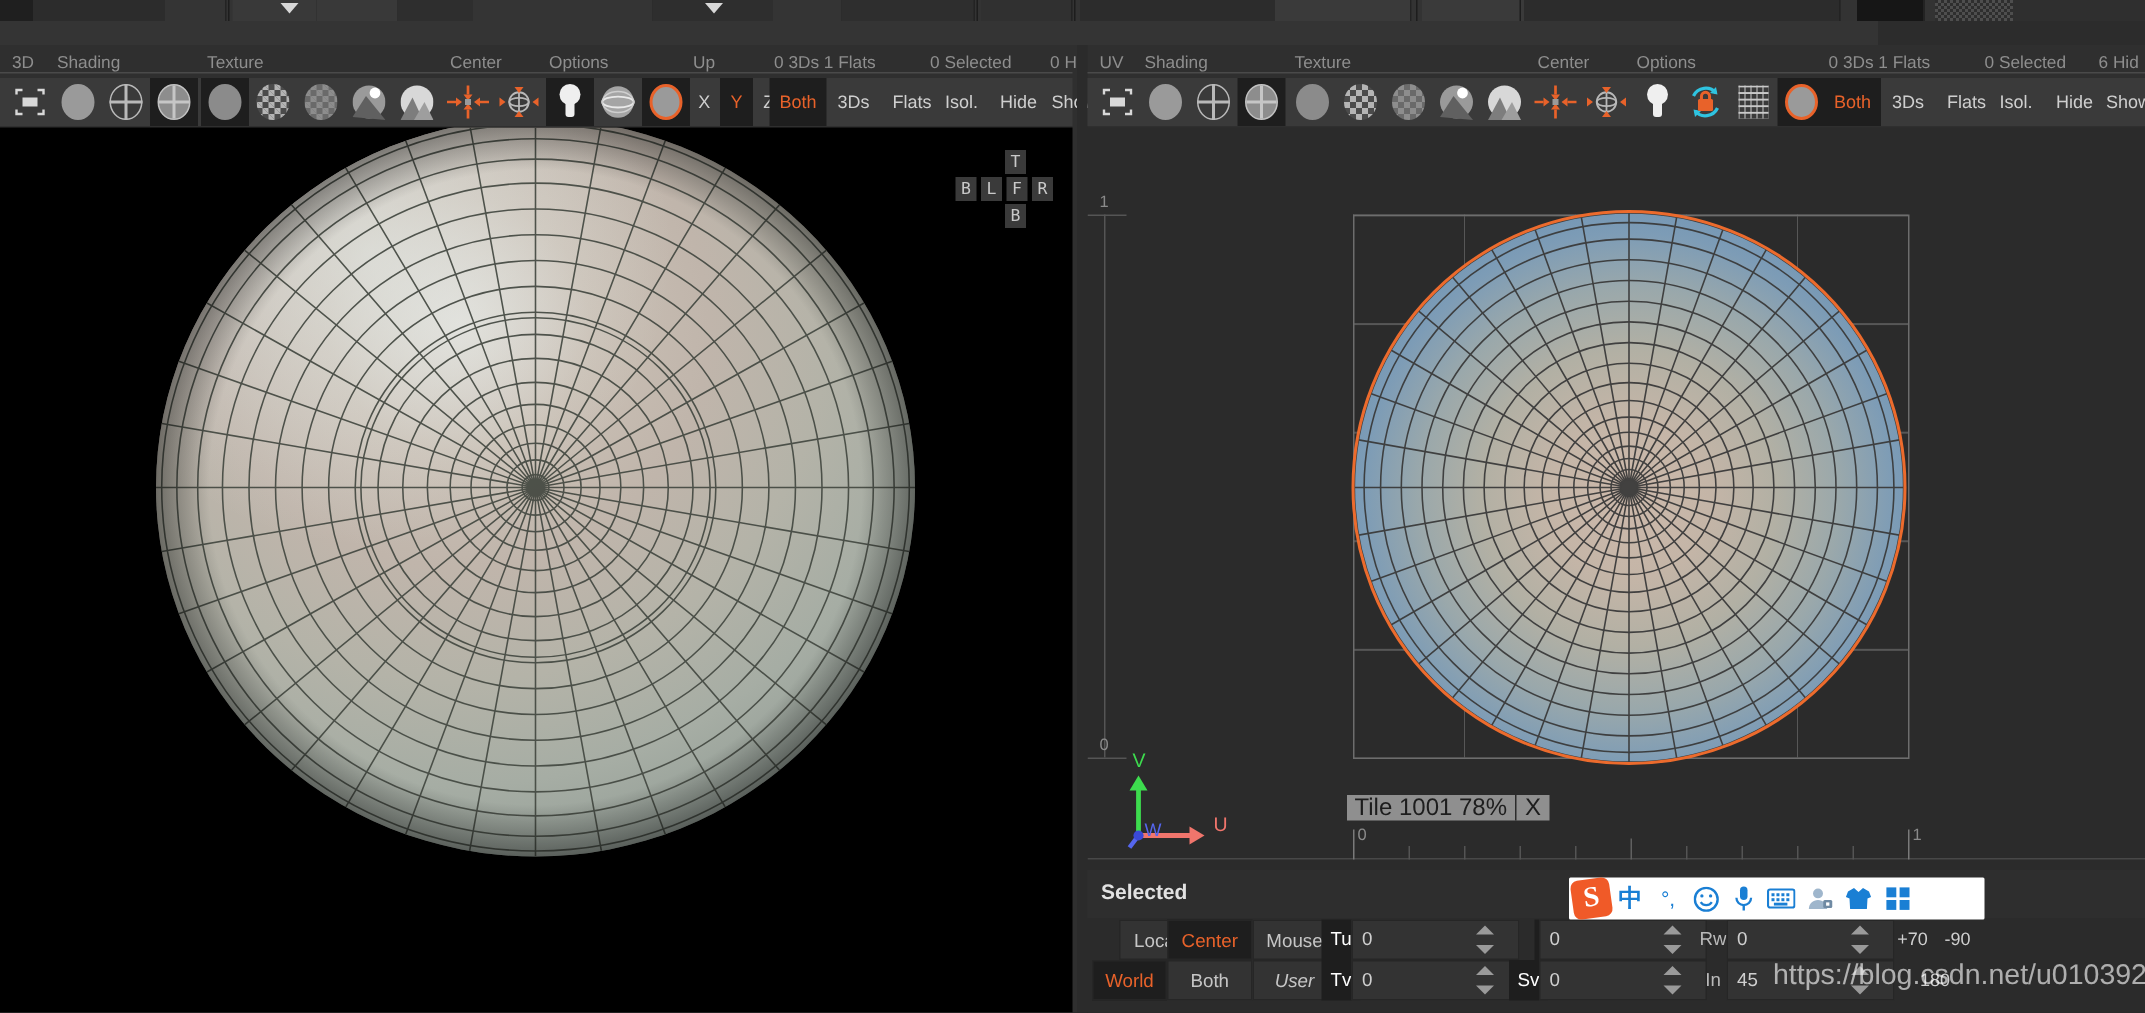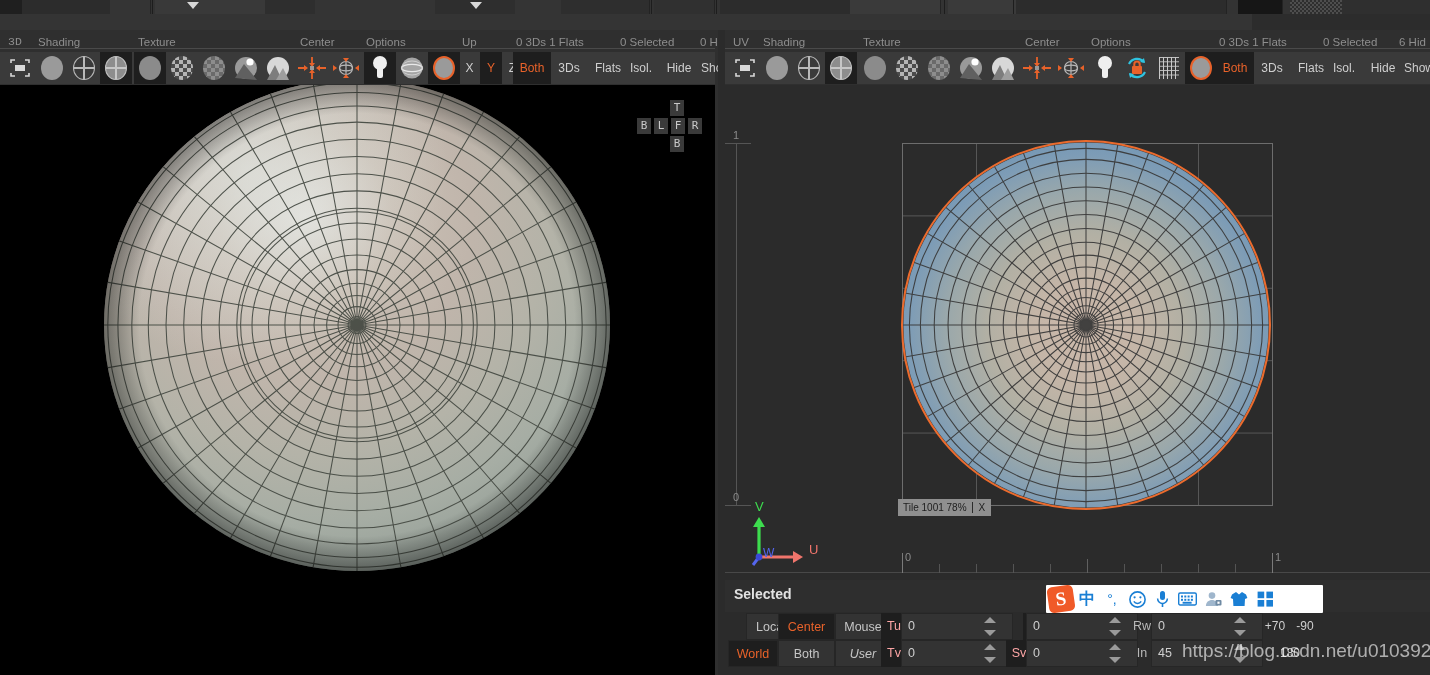--- a/index.html
+++ b/index.html
@@ -69,35 +69,35 @@
       line-height:16px;text-align:center;font-family:"DejaVu Sans Mono",monospace;}
 
   
   .vpuv{position:absolute;left:725px;top:85px;width:705px;height:495px;background:#2b2b2b;overflow:hidden;}
   .uvruler-num{position:absolute;color:#8a8a8a;font-size:11px;}
   .uvtick{position:absolute;background:#555;}
   .uvbox{position:absolute;border:1px solid #666;box-sizing:border-box;}
   .uvgrid{position:absolute;
       background-image:linear-gradient(to right,#575757 1px,transparent 1px),
                        linear-gradient(to bottom,#575757 1px,transparent 1px);}
-  .tilelabel{position:absolute;display:flex;background:#8f8f8f;color:#1d1d1d;font-size:10px;
-             height:17px;align-items:center;}
+  .tilelabel{position:absolute;display:flex;background:#8f8f8f;color:#1d1d1d;font-size:16px;
+             height:17px;margin-top:31px;}
   .tilelabel .t{padding:0 5px;}
   .tilelabel .x{padding:0 6px;border-left:1px solid #2b2b2b;}
   .axisgz{position:absolute;}
 
   
   .tfpanel{position:absolute;left:725px;top:580px;width:705px;height:95px;background:#2e2e2e;}
   .tftitle{position:absolute;left:9px;top:6px;color:#e2e2e2;font-size:14px;font-weight:bold;}
   .tfrowbg{position:absolute;left:0;top:32px;width:705px;height:63px;background:#2b2b2b;}
   .btn{position:absolute;height:27px;line-height:27px;text-align:center;font-size:12.5px;
        color:#c6c6c6;background:#333;border:1px solid #262626;box-sizing:border-box;}
   .btn.on{background:#1e1e1e;color:#e8622a;}
   .lbl{position:absolute;height:27px;line-height:27px;text-align:center;font-size:12.5px;
-       color:#fca5a5;background:#1e1e1e;}
+       color:#ffffff;background:#1e1e1e;}
   .lbl.grey{color:#b9b9b9;background:transparent;}
   .fld{position:absolute;height:27px;background:#333;border:1px solid #262626;box-sizing:border-box;}
   .fld span{position:absolute;left:6px;top:0;line-height:25px;font-size:12.5px;color:#cfcfcf;}
   .spin{position:absolute;width:12px;height:27px;}
   .spin:before,.spin:after{content:"";position:absolute;left:0;width:0;height:0;
       border-left:6px solid transparent;border-right:6px solid transparent;}
   .spin:before{top:4px;border-bottom:6px solid #9a9a9a;}
   .spin:after{bottom:4px;border-top:6px solid #9a9a9a;}
   .plainbtn{position:absolute;height:27px;line-height:27px;text-align:center;font-size:12px;color:#cfcfcf;}
   .qmark{position:absolute;color:#9a9a9a;font-size:12px;}
@@ -148,21 +148,21 @@
   </div>
 
   <div class="topstrip2">
     <div class="seg" style="left:0;width:1400px;"></div>
     <div class="seg" style="left:1252px;width:178px;background:#2c2c2c;"></div>
   </div>
 
   <div>
     <div class="hdrline" style="left:0;width:715px;"></div>
 
-    <div class="hdr" style="left:8px;font-family:Liberation Mono, monospace;">3D</div>
+    <div class="hdr" style="left:8px;">3D</div>
     <div class="hdr" style="left:38px;">Shading</div>
     <div class="hdr" style="left:138px;">Texture</div>
     <div class="hdr" style="left:300px;">Center</div>
     <div class="hdr" style="left:366px;">Options</div>
     <div class="hdr" style="left:462px;">Up</div>
     <div class="hdr" style="left:516px;">0 3Ds 1 Flats</div>
     <div class="hdr" style="left:620px;">0 Selected</div>
     <div class="hdr" style="left:700px;">0 H</div>
 
     <div class="tbar" style="left:0;width:715px;"></div>

